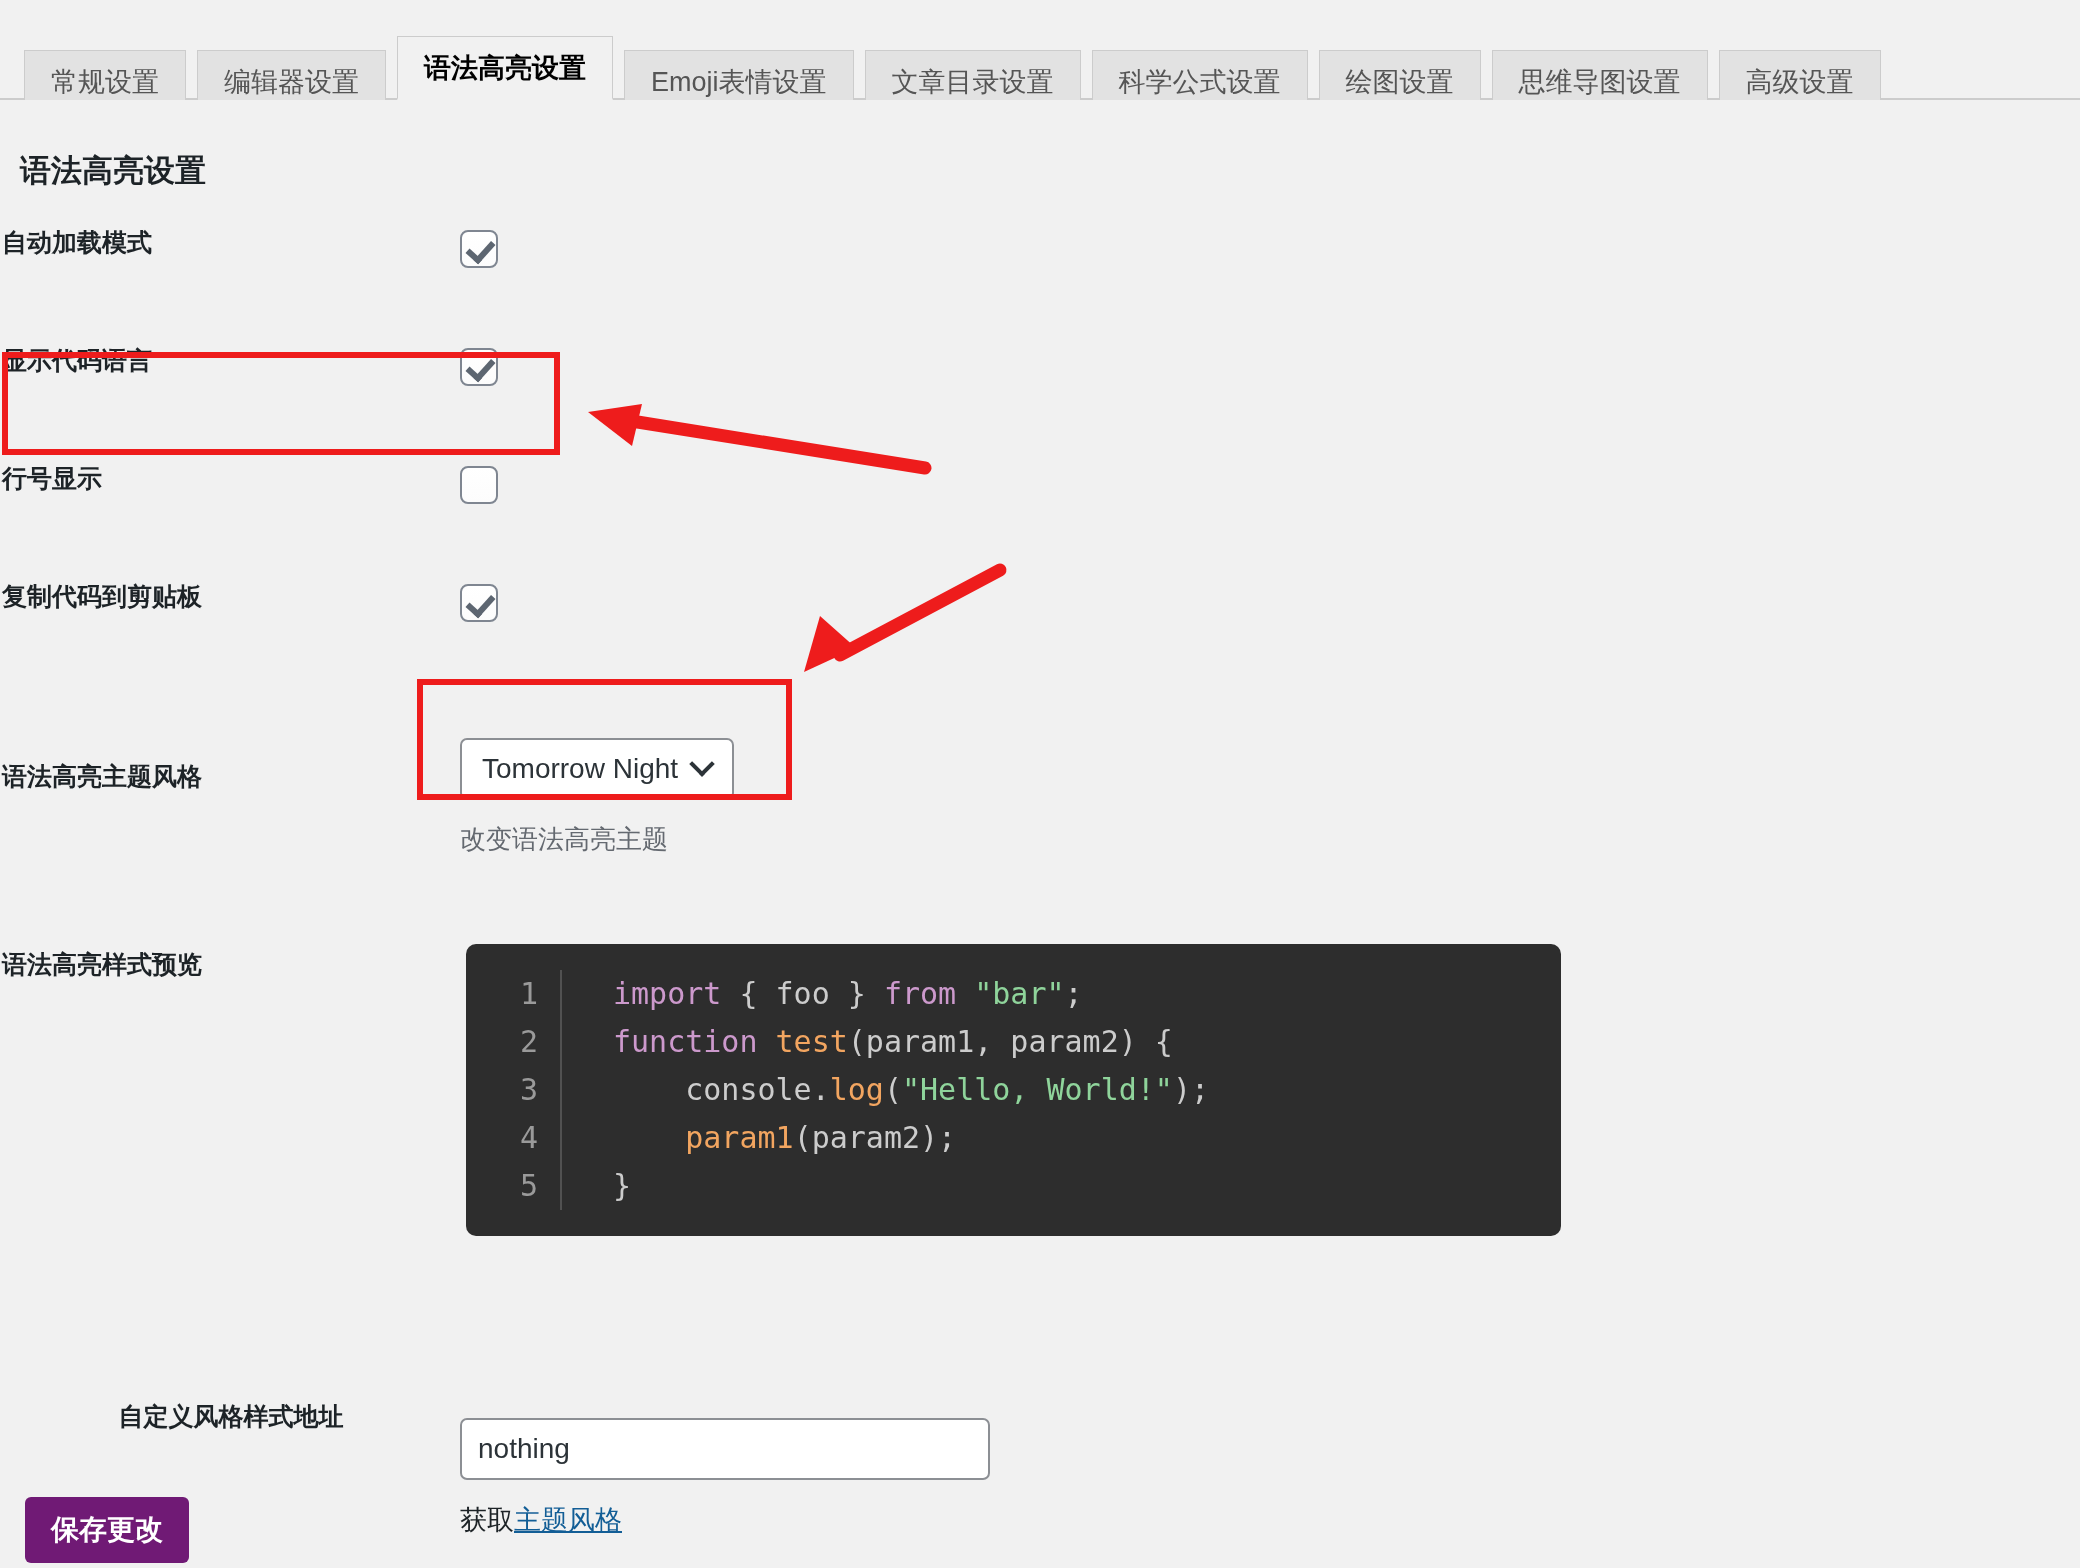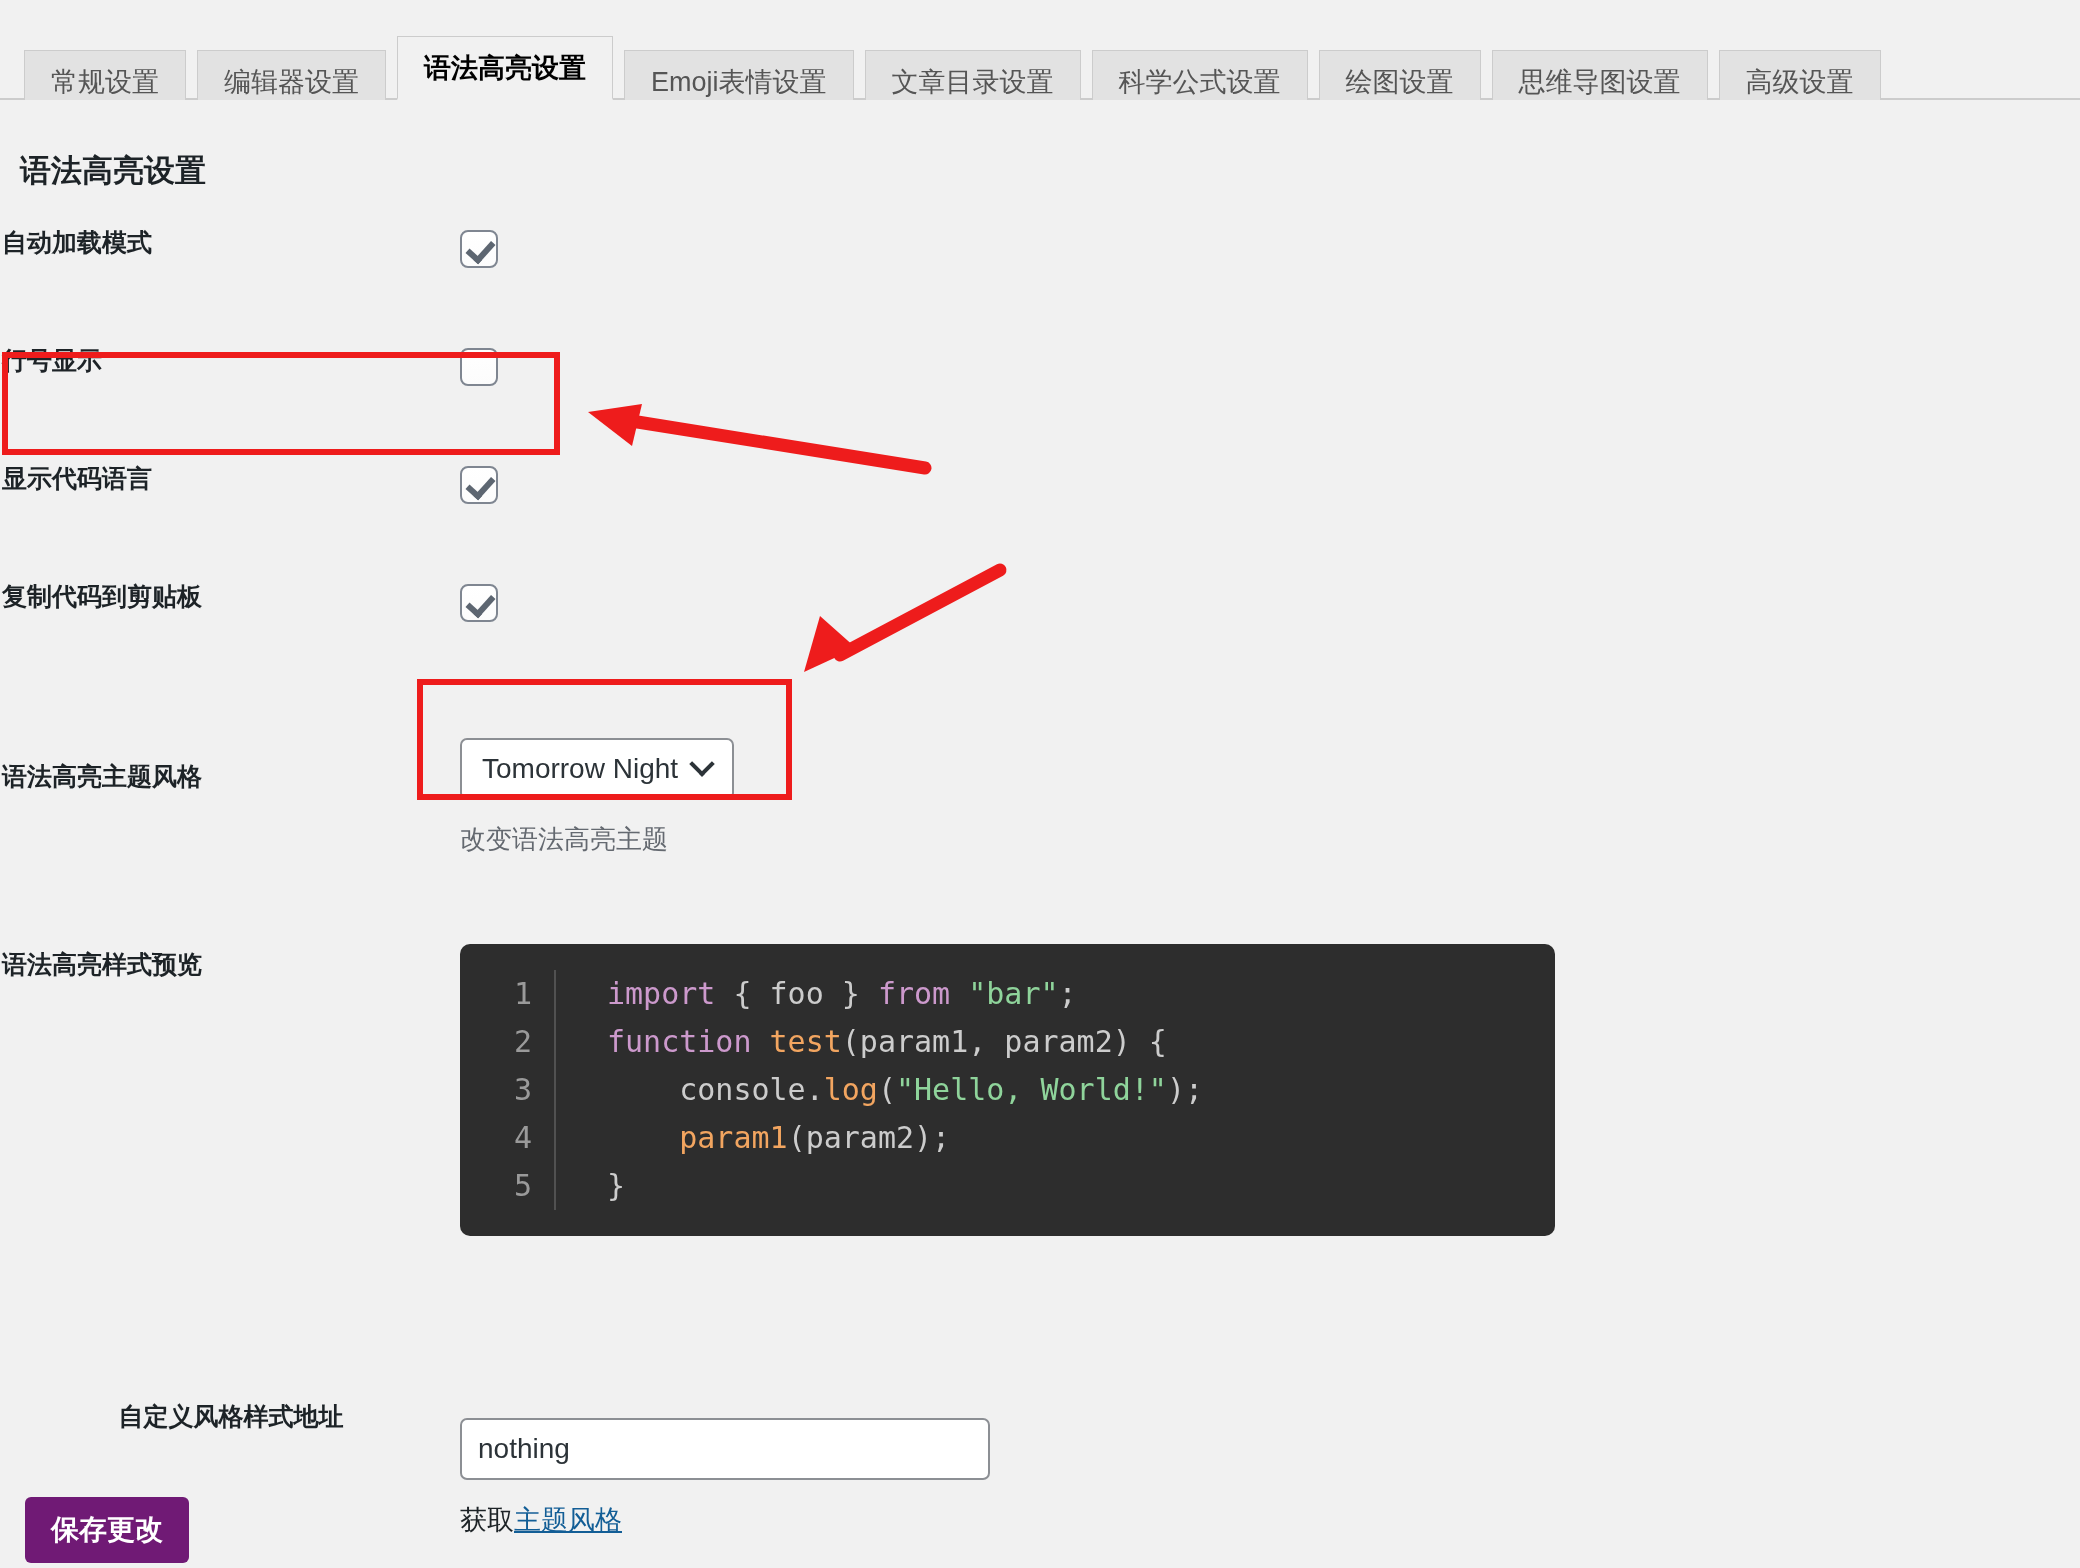--- a/index.html
+++ b/index.html
@@ -262,30 +262,30 @@
 <div class="form">
 
   <div class="row">
     <div class="row-label">自动加载模式</div>
     <div class="row-field">
       <span class="cb checked"></span>
     </div>
   </div>
 
   <div class="row">
+    <div class="row-label">显示代码语言</div>
+    <div class="row-field">
+      <span class="cb checked"></span>
+    </div>
+  </div>
+
+  <div class="row">
     <div class="row-label">行号显示</div>
     <div class="row-field">
       <span class="cb"></span>
-    </div>
-  </div>
-
-  <div class="row">
-    <div class="row-label">显示代码语言</div>
-    <div class="row-field">
-      <span class="cb checked"></span>
     </div>
   </div>
 
   <div class="row">
     <div class="row-label">复制代码到剪贴板</div>
     <div class="row-field">
       <span class="cb checked"></span>
     </div>
   </div>
 
@@ -293,21 +293,21 @@
     <div class="row-label" style="padding-top:26px;">语法高亮主题风格</div>
     <div class="row-field">
       <div class="select">
         <span>Tomorrow Night</span>
         <span class="chev"></span>
       </div>
       <div class="hint">改变语法高亮主题</div>
     </div>
   </div>
 
-  <div class="row" style="min-height:400px; padding-top:16px;">
+  <div class="row" style="min-height:400px; padding-top:16px;gap:6px;">
     <div class="row-label" style="padding-top:8px;">语法高亮样式预览</div>
     <div class="row-field">
       <div class="code-box" id="code-box">
           <div class="code-line"><span class="ln">1</span><span class="code-content"><span class="k">import</span><span class="p"> { foo } </span><span class="k">from</span><span class="p"> </span><span class="s">"bar"</span><span class="p">;</span></span></div>
           <div class="code-line"><span class="ln">2</span><span class="code-content"><span class="k">function</span><span class="p"> </span><span class="fn">test</span><span class="p">(param1, param2) {</span></span></div>
           <div class="code-line"><span class="ln">3</span><span class="code-content"><span class="p">    console.</span><span class="fn">log</span><span class="p">(</span><span class="s">"Hello, World!"</span><span class="p">);</span></span></div>
           <div class="code-line"><span class="ln">4</span><span class="code-content"><span class="p">    </span><span class="fn">param1</span><span class="p">(param2);</span></span></div>
           <div class="code-line"><span class="ln">5</span><span class="code-content"><span class="p">}</span></span></div>
         </div>
     </div>

